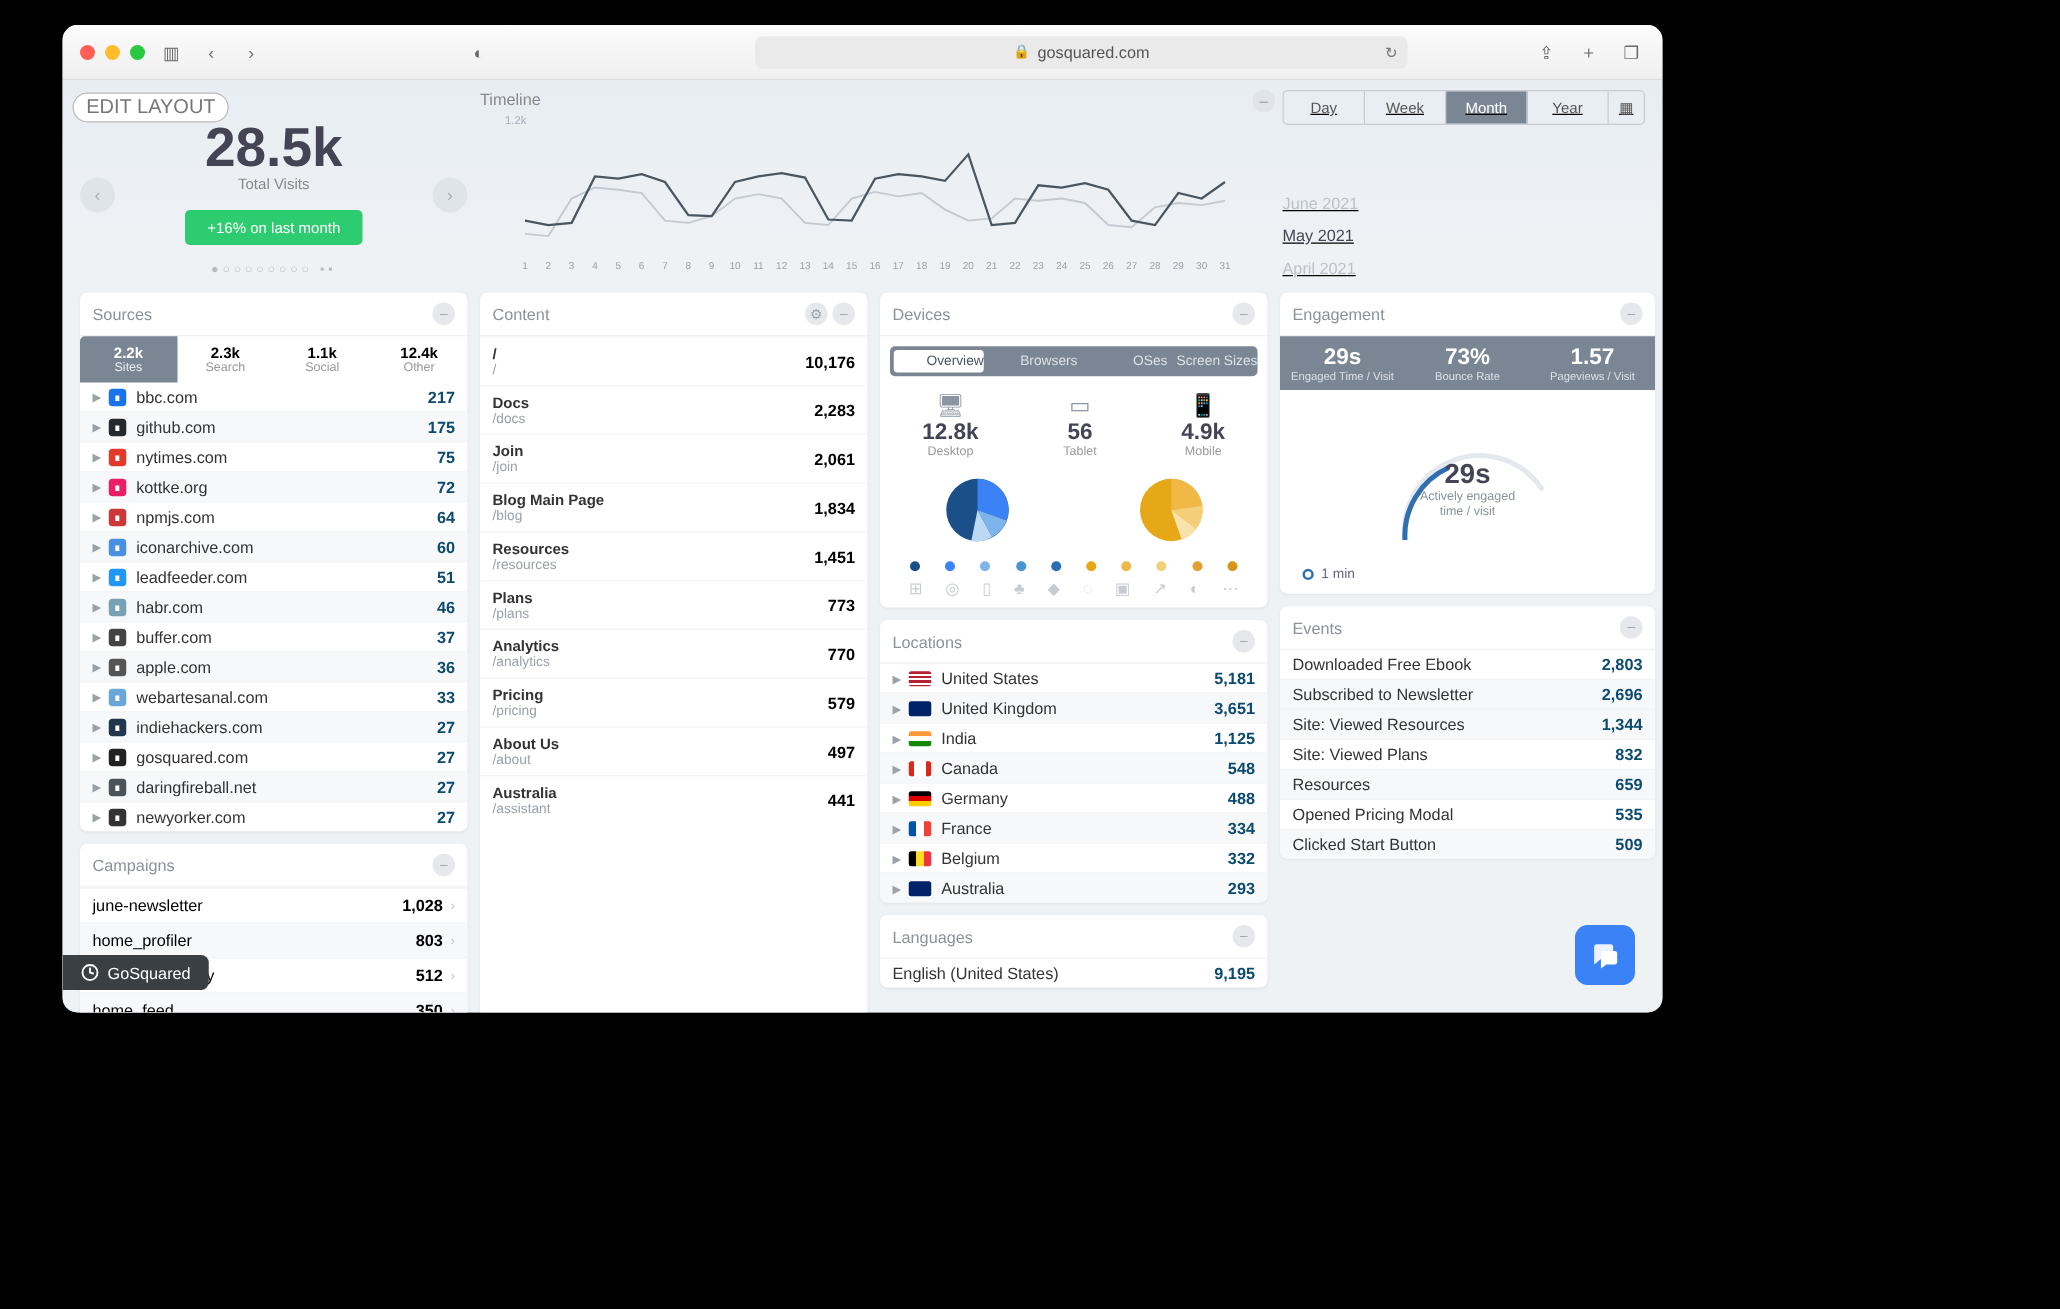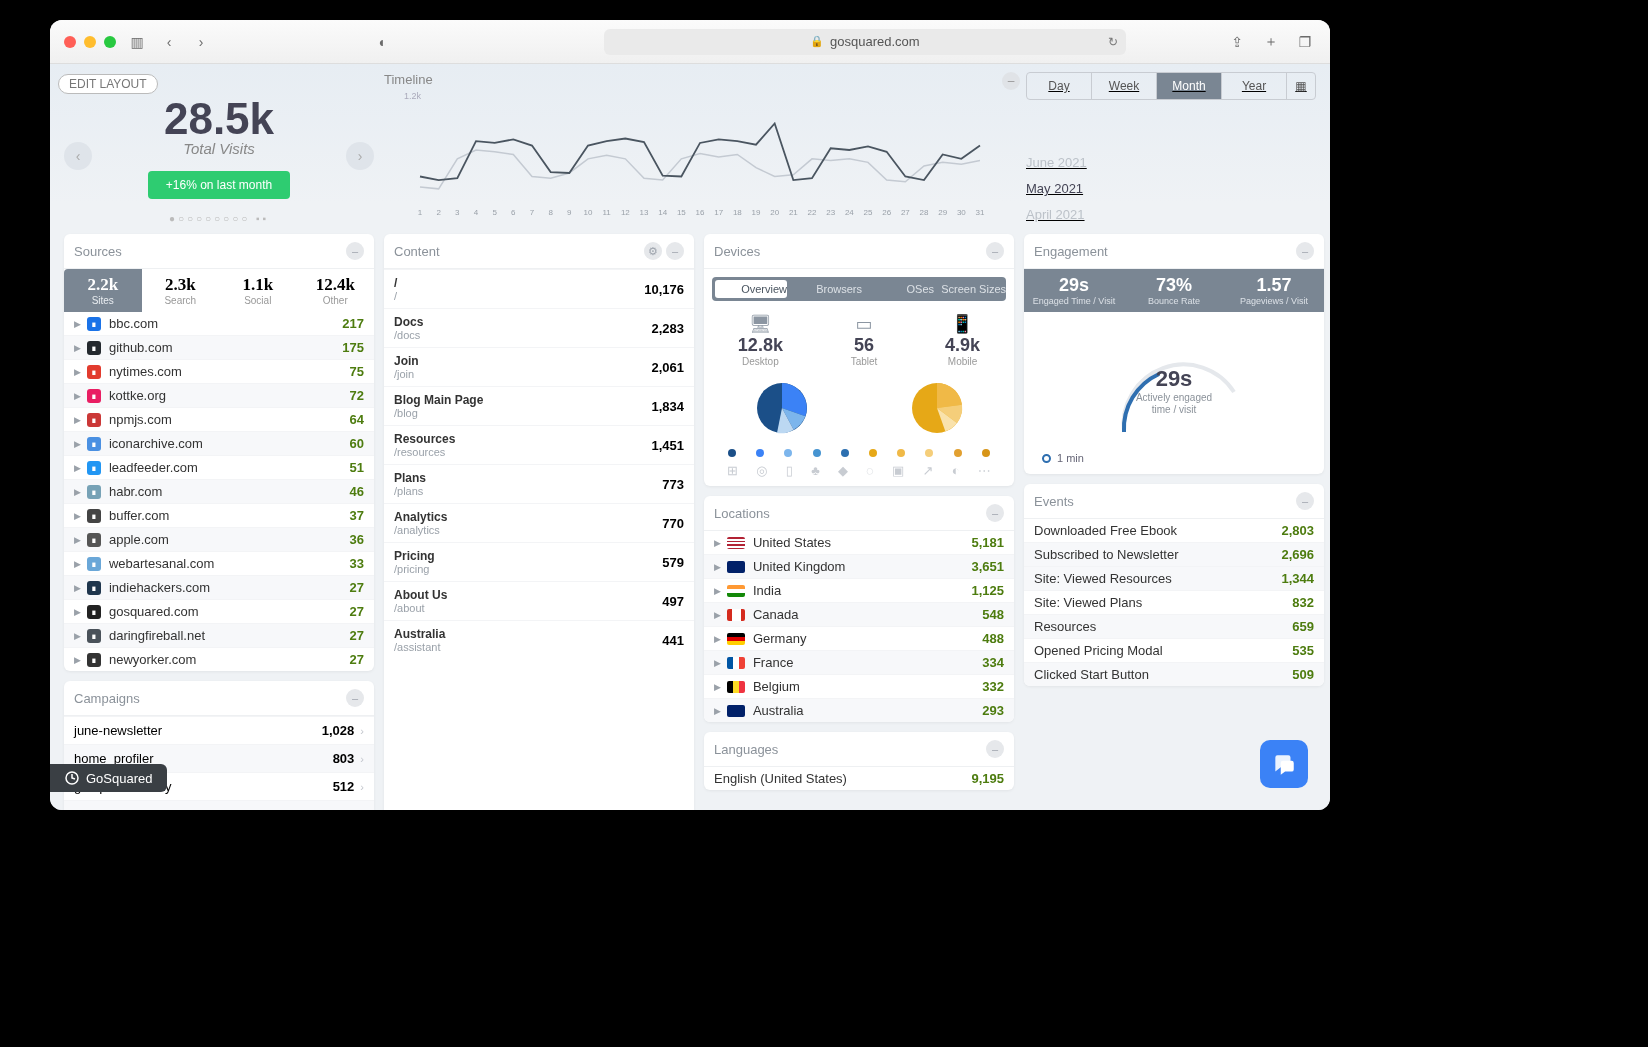--- a/index.html
+++ b/index.html
@@ -14,26 +14,26 @@
 .tl.yellow { background: #ffbd2e; }
 .tl.green { background: #28c940; }
 .tb-icon { width: 22px; height: 22px; display:flex;align-items:center;justify-content:center;color:#6b6b6b; font-size:14px;}
 .urlbar { flex: 1; margin: 0 90px 0 200px; height: 26px; background: #eaeaea; border-radius: 6px; display:flex; align-items:center; justify-content:center; gap:6px; color:#555; font-size:13px; position: relative; }
 .urlbar .lock { font-size: 11px; }
 .reload { position:absolute; right:8px; color:#777; font-size:12px;}
 .tb-end { display:flex; gap:12px; }
 
 
 .page { flex:1; overflow:hidden; position:relative; background: linear-gradient(#e7edf3,#eff2f5 140px,#eff2f5); }
-.edit-layout { position:absolute; top:10px; left:8px; border:1px solid #bbb; background:#fff; border-radius:12px; padding:2px 10px; font-size:12px; color:#777; }
+.edit-layout { position:absolute; top:10px; left:8px; border:1px solid #bbb; background:#fff; border-radius:12px; padding:2px 10px; font-size:16px; color:#777; }
 
 .header-row { display:flex; padding: 8px 14px 0; gap:10px; }
 .kpi-card { width: 310px; position:relative; text-align:center; padding-top:22px; }
 .kpi-big { font-size: 44px; font-weight: 600; color:#445; }
-.kpi-label { font-size: 15px; color:#888; margin-top:-4px;font-style:italic;}
+.kpi-label { font-size: 12px; color:#888; margin-top:-4px;}
 .kpi-badge { display:inline-block; margin-top:14px; background:#2ecc71; color:#fff; font-size:12px; padding:7px 18px; border-radius:4px; font-weight:500;}
 .nav-circle { position:absolute; top:70px; width:28px;height:28px;border-radius:50%;background:#dfe4ea;color:#aaa;display:flex;align-items:center;justify-content:center;font-size:14px;}
 .nc-l{left:0;} .nc-r{right:0;}
 .dots{margin-top:14px;color:#bbb;font-size:10px;letter-spacing:3px;}
 
 .timeline { flex:1; position:relative; }
 .timeline-title { font-size:13px; color:#888; }
 .timeline-close { position:absolute; right:-4px; top:0; width:18px;height:18px;border-radius:50%;background:#e0e3e7;color:#999;font-size:12px;display:flex;align-items:center;justify-content:center;}
 .chart-svg { width:100%; height:130px; }
 
@@ -51,30 +51,30 @@
 .grid { display:grid; grid-template-columns: 310px 310px 310px 300px; gap:10px; padding: 6px 14px 14px; }
 .card { background:#fff; border-radius:6px; box-shadow: 0 1px 3px rgba(0,0,0,0.06); overflow:hidden; }
 .card-head { display:flex; align-items:center; padding:8px 10px; border-bottom:1px solid #eef0f2;}
 .card-head .title { font-size:13px; color:#8b929a; font-weight:500;}
 .card-head .sp { flex:1;}
 .card-head .ico { width:18px;height:18px;border-radius:50%;background:#e6e8eb;color:#9ea4ad;font-size:11px;display:flex;align-items:center;justify-content:center;margin-left:4px;}
 
 .sources-tabs { display:flex; }
 .sources-tabs .st { flex:1; text-align:center; padding:6px 0;}
 .sources-tabs .st.active{ background:#7a8693; color:#fff; border-radius:4px 0 0 0;}
-.sources-tabs .st .v{font-size:17px;font-weight:600;font-family:Liberation Serif, serif;}
+.sources-tabs .st .v{font-size:12px;font-weight:600;}
 .sources-tabs .st .l{font-size:10px;color:#999;}
 .sources-tabs .st.active .l{color:#e9edf1;}
 
 .row { display:flex; align-items:center; padding:4px 10px; font-size:13px; color:#333; border-top:1px solid #f3f4f6; }
 .row:first-of-type{border-top:none;}
 .row .tri{color:#9aa1a9;font-size:9px;margin-right:6px;}
 .row .fav{width:14px;height:14px;border-radius:3px;margin-right:8px;display:inline-flex;align-items:center;justify-content:center;font-size:9px;color:#fff;}
 .row .txt{flex:1;white-space:nowrap;overflow:hidden;text-overflow:ellipsis;}
-.row .val{font-weight:600;color:#4d7c0f;}
+.row .val{font-weight:600;color:#0c4a6e;}
 .row.alt{background:#f7f8fa;}
 
 .content-row { padding:6px 10px; border-top:1px solid #f3f4f6; display:flex; align-items:center;}
 .content-row .info{flex:1;}
 .content-row .name{font-size:12px;font-weight:600;color:#333;}
 .content-row .path{font-size:11px;color:#9aa1a9;}
 .content-row .val{font-weight:600;font-size:13px;}
 
 .pill-tabs{display:flex;background:#7a8693;border-radius:4px;margin:8px;overflow:hidden;}
 .pill-tabs div{flex:1;font-size:11px;color:#dce1e6;text-align:right;padding:6px 0;cursor:pointer;}

